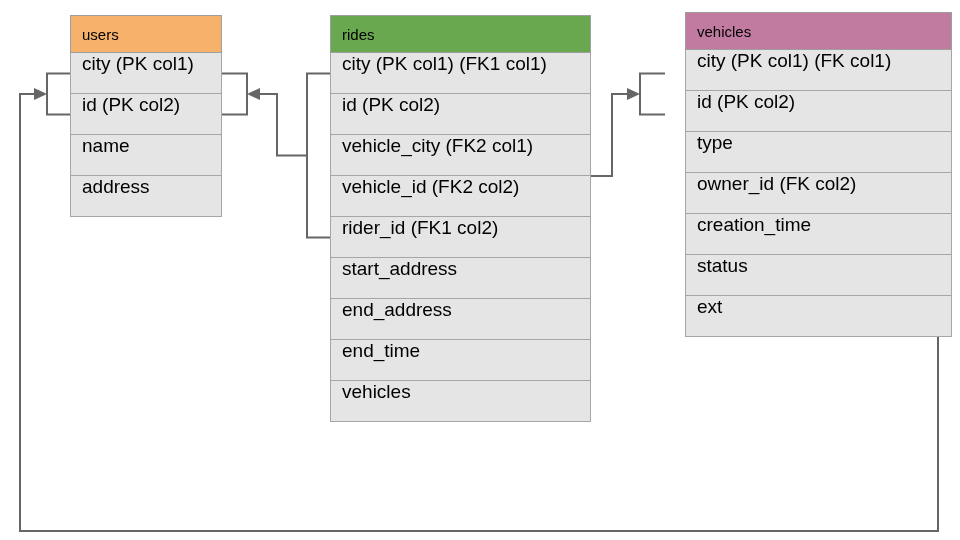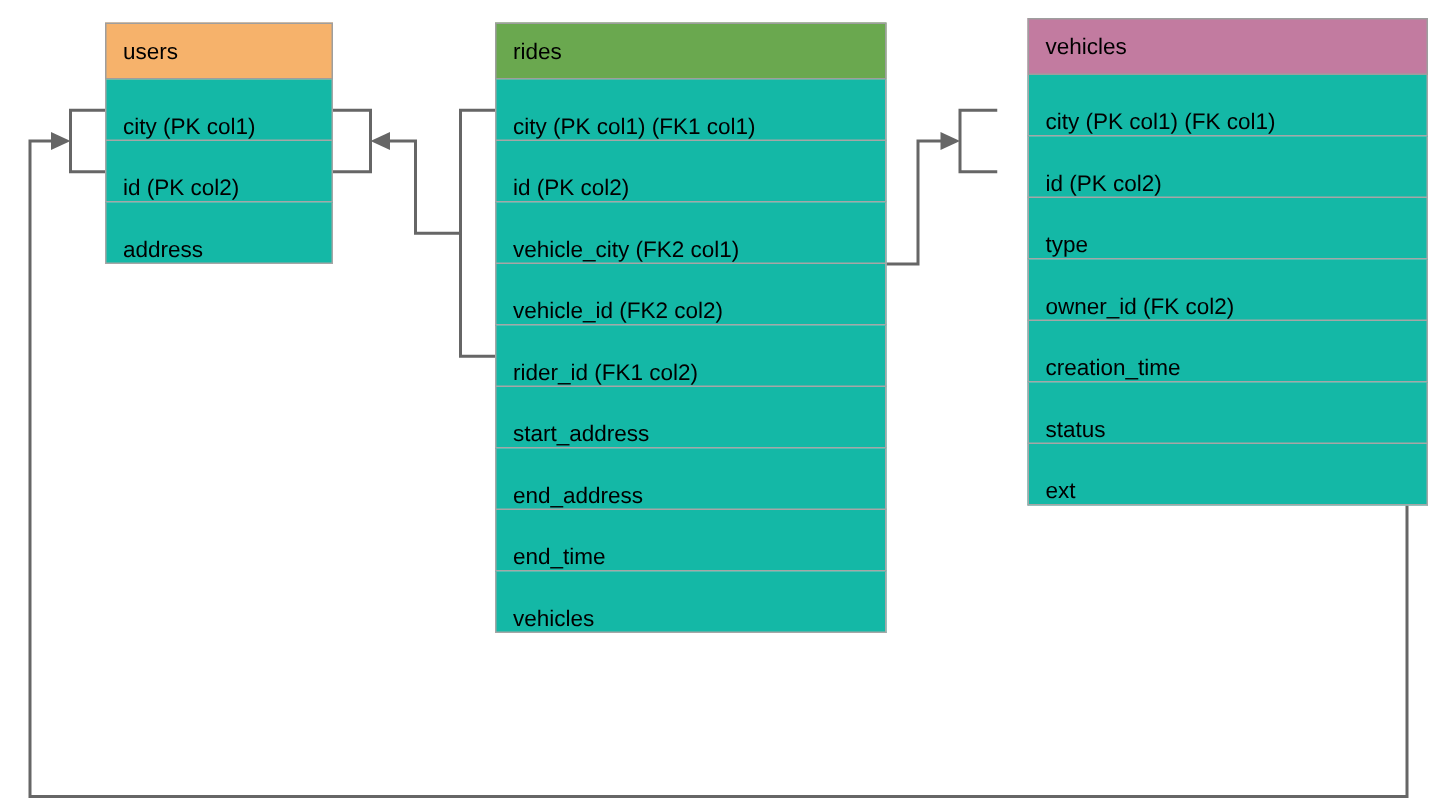--- a/index.html
+++ b/index.html
@@ -39,25 +39,25 @@
     font-size: 15px;
     color: #000000;
     text-align: center;
   }
   .table-row {
     box-sizing: border-box;
     height: 41px;
     border: 1px solid #a6a6a6;
     border-top: none;
     display: flex;
-    align-items: flex-end;
+    align-items: flex-start;
     padding-left: 11px;
-    font-size: 15px;
+    font-size: 19px;
     color: #000000;
-    background: #14b8a6;
+    background: #e5e5e5;
   }
   .t-users    { left: 70px;  top: 15px; width: 152px; }
   .t-rides    { left: 330px; top: 15px; width: 261px; }
   .t-vehicles { left: 665px; top: 12px; width: 267px; padding-left: 20px; }
 </style>
 </head>
 <body>
 
 <div class="canvas" style="background: rgb(255, 255, 255);">
 
@@ -82,20 +82,23 @@
   <div class="db-table t-users">
     <div class="table-header" style="background: rgb(246, 178, 107);">
       <span>users</span>
     </div>
     <div>
         <div class="table-row">
           <span>city (PK col1)</span>
         </div>
         <div class="table-row">
           <span>id (PK col2)</span>
+        </div>
+        <div class="table-row">
+          <span>name</span>
         </div>
         <div class="table-row">
           <span>address</span>
         </div>
       </div>
   </div>
 
   <div class="db-table t-rides">
     <div class="table-header" style="background: rgb(106, 168, 79);">
       <span>rides</span>

